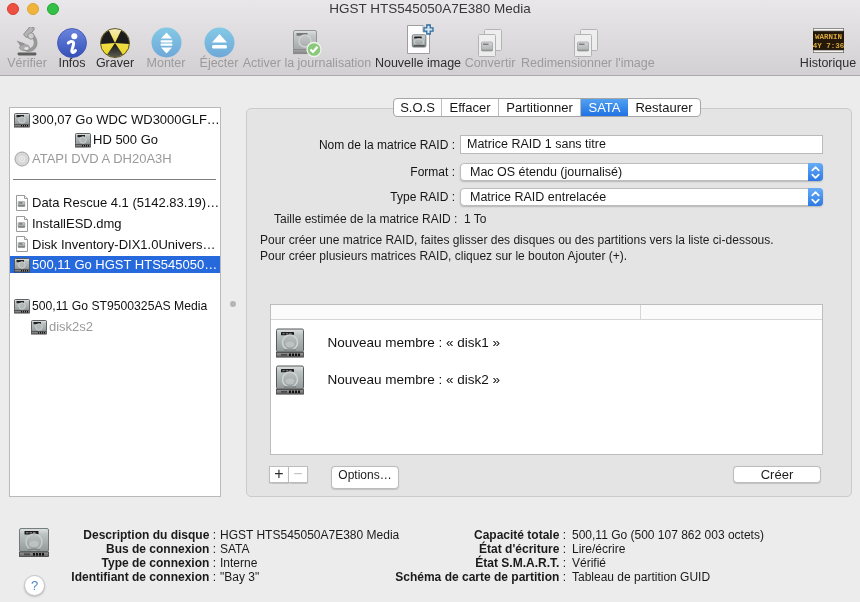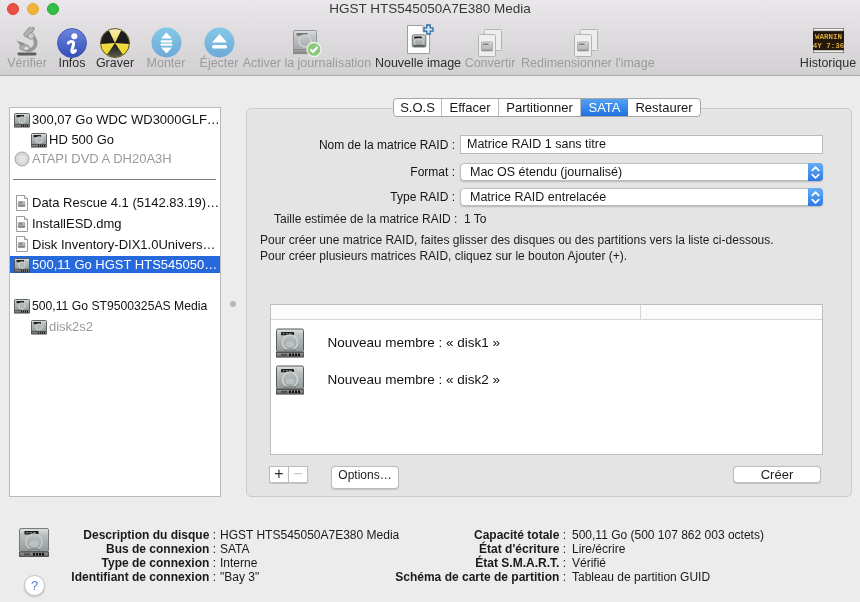--- a/index.html
+++ b/index.html
@@ -259,21 +259,21 @@
   <div class="srow" style="top:1.5px;"><svg class="ic" width="16" height="16" viewBox="0 0 16 16">
         <rect x="0.5" y="1.5" width="15" height="11" rx="1" fill="url(#gdisk)" stroke="#4f5454" stroke-width="0.9"></rect>
         <rect x="2.5" y="3" width="7.5" height="2.2" fill="#222"></rect>
         <circle cx="8" cy="8" r="3.3" fill="#b2b8b8" stroke="#cdd2d2" stroke-width="0.9"></circle>
         <rect x="0.5" y="12.3" width="15" height="2.8" fill="url(#gband)" stroke="#3c3c3c" stroke-width="0.7"></rect>
         <rect x="7" y="13" width="1" height="1.5" fill="#111"></rect>
         <rect x="9" y="13" width="1" height="1.5" fill="#111"></rect>
         <rect x="11" y="13" width="1" height="1.5" fill="#111"></rect>
         <rect x="13" y="13" width="1" height="1.5" fill="#111"></rect>
       </svg>300,07 Go WDC WD3000GLF…</div>
-  <div class="srow ind" style="top:21.5px;"><svg class="ic" width="16" height="16" viewBox="0 0 16 16">
+  <div class="srow ind" style="top:21.5px;margin-left:44px;"><svg class="ic" width="16" height="16" viewBox="0 0 16 16">
         <rect x="0.5" y="1.5" width="15" height="11" rx="1" fill="url(#gdisk)" stroke="#4f5454" stroke-width="0.9"></rect>
         <rect x="2.5" y="3" width="7.5" height="2.2" fill="#222"></rect>
         <circle cx="8" cy="8" r="3.3" fill="#b2b8b8" stroke="#cdd2d2" stroke-width="0.9"></circle>
         <rect x="0.5" y="12.3" width="15" height="2.8" fill="url(#gband)" stroke="#3c3c3c" stroke-width="0.7"></rect>
         <rect x="7" y="13" width="1" height="1.5" fill="#111"></rect>
         <rect x="9" y="13" width="1" height="1.5" fill="#111"></rect>
         <rect x="11" y="13" width="1" height="1.5" fill="#111"></rect>
         <rect x="13" y="13" width="1" height="1.5" fill="#111"></rect>
       </svg>HD 500 Go</div>
   <div class="srow gray" style="top:40.5px;"><svg class="ic" width="16" height="16" viewBox="0 0 16 16">

